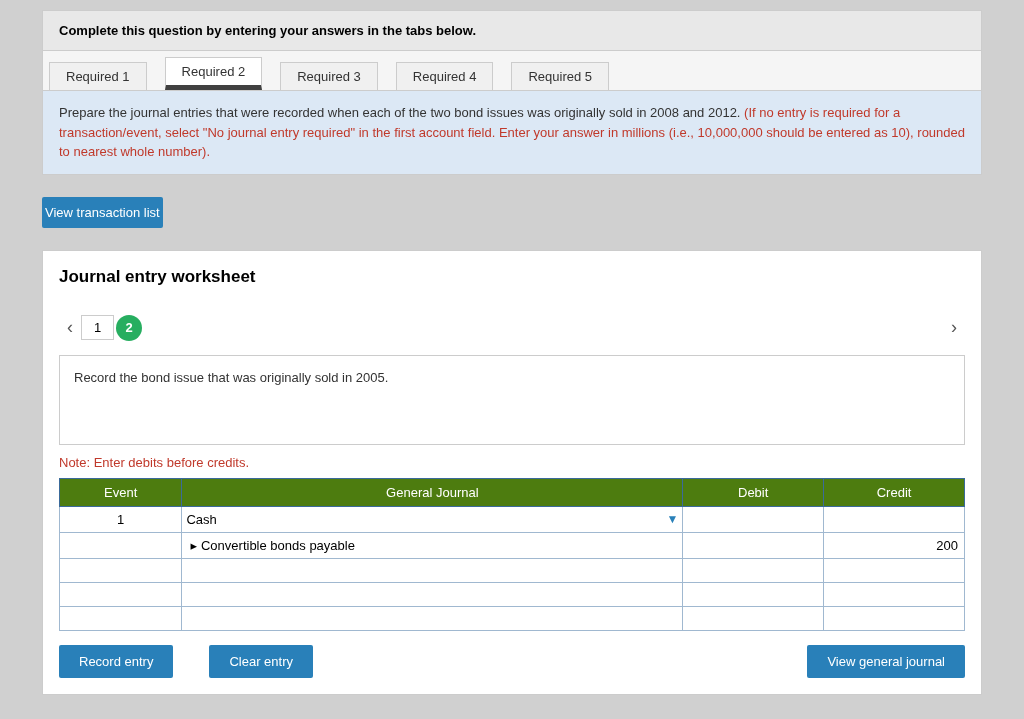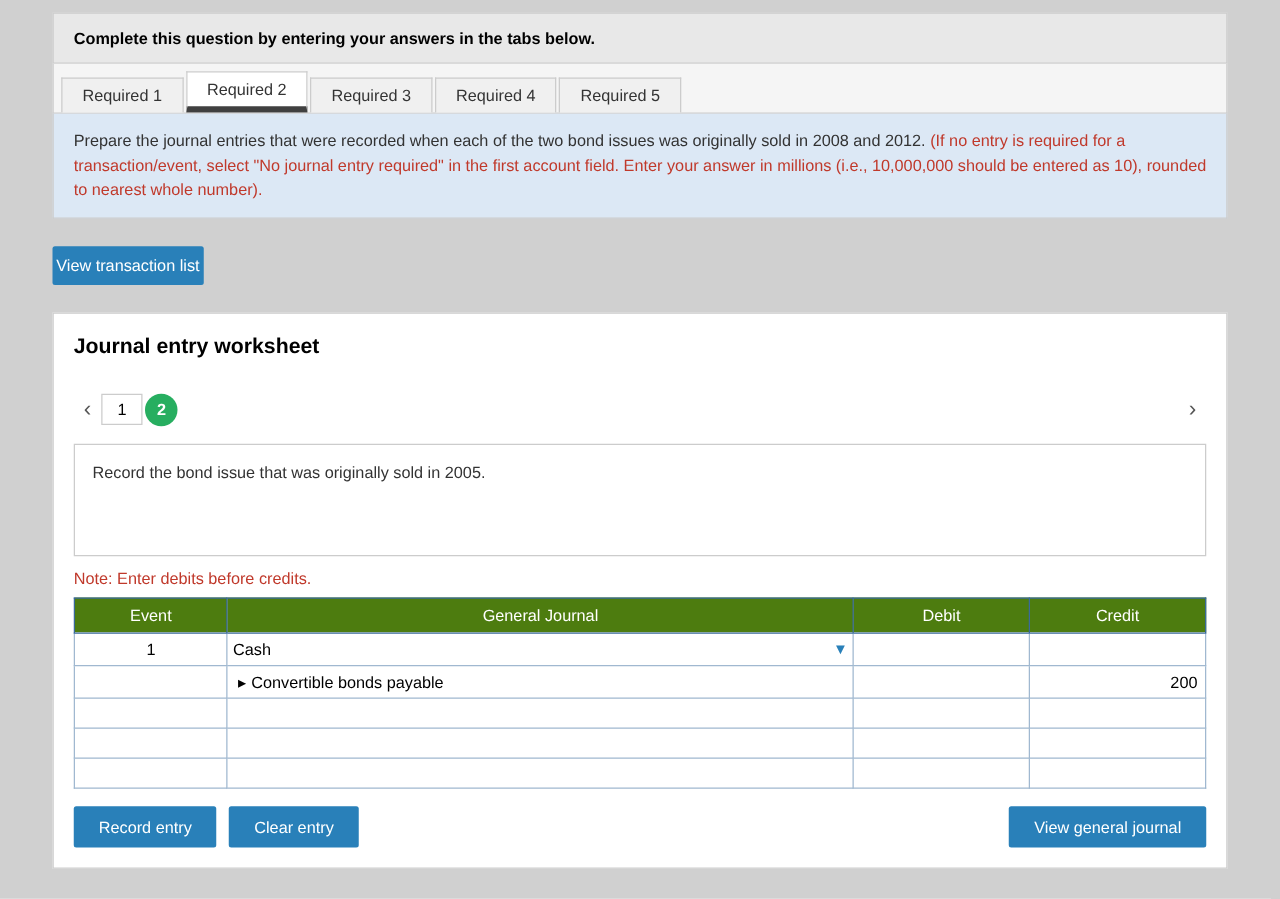--- a/index.html
+++ b/index.html
@@ -16,21 +16,21 @@
       font-size: 13px;
     }
 
     .tabs-container {
       background: #f5f5f5;
       border: 1px solid #ccc;
       border-top: none;
       display: flex;
       align-items: flex-end;
       padding: 6px 6px 0 6px;
-      gap: 2px;
+      gap: 18px;
       text-align: right;
     }
 
     .tab {
       padding: 6px 16px;
       border: 1px solid #ccc;
       background: #f0f0f0;
       cursor: pointer;
       font-size: 13px;
       border-bottom: none;
@@ -203,21 +203,21 @@
     .indented {
       padding-left: 20px;
     }
 
     .journal-table tr.empty-row td {
       height: 24px;
     }
 
     .bottom-buttons {
       display: flex;
-      gap: 10px;
+      gap: 20px;
       margin-top: 14px;
       align-items: center;
     }
 
     .btn-record {
       background: #2980b9;
       color: white;
       border: none;
       padding: 9px 20px;
       font-size: 13px;
@@ -226,20 +226,21 @@
     }
 
     .btn-clear {
       background: #2980b9;
       color: white;
       border: none;
       padding: 9px 20px;
       font-size: 13px;
       cursor: pointer;
       border-radius: 2px;
+      margin-left: 16px;
     }
 
     .btn-view-journal {
       background: #2980b9;
       color: white;
       border: none;
       padding: 9px 20px;
       font-size: 13px;
       cursor: pointer;
       border-radius: 2px;

